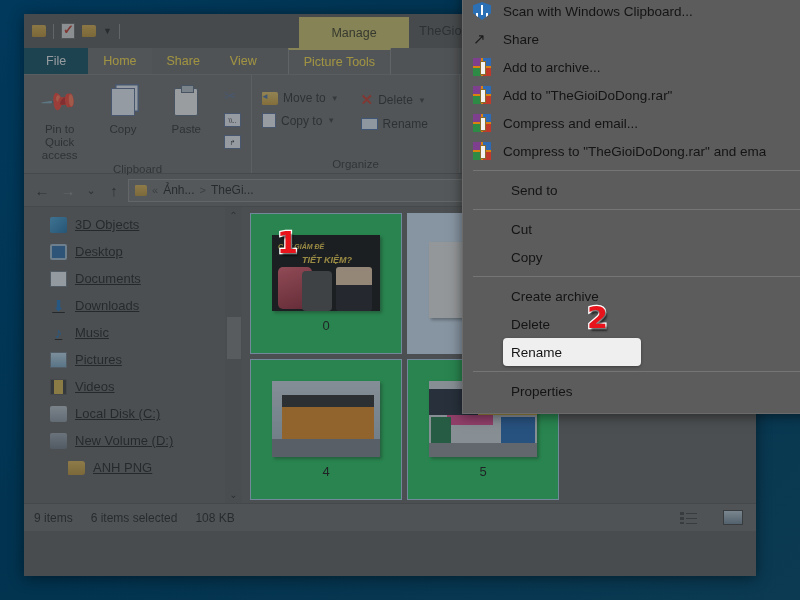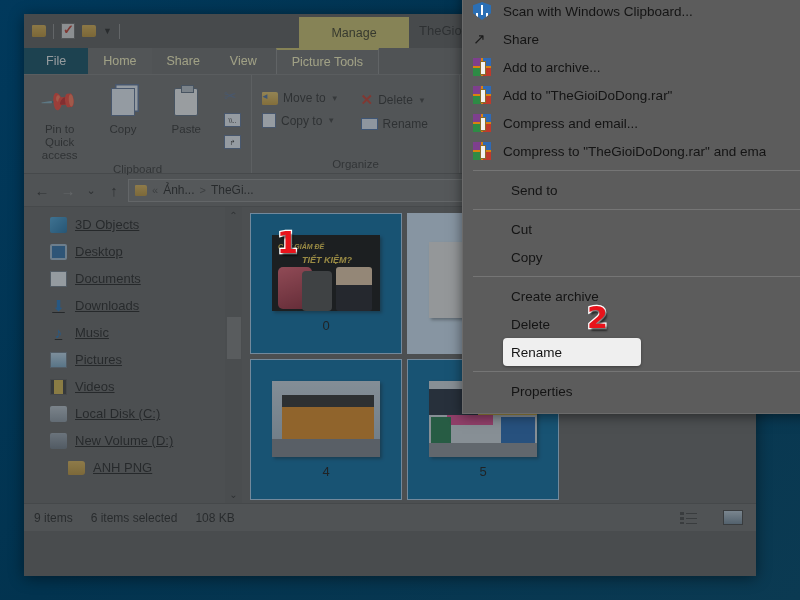--- a/index.html
+++ b/index.html
@@ -59,27 +59,27 @@
   }
 
   
   .tabstrip {
     height: 27px; background: #6a6a6a;
     display: flex; align-items: stretch; position: relative;
     border-bottom: 1px solid #7d7d7d;
   }
   .tab {
     padding: 0 15px; display: flex; align-items: center;
-    font-size: 12.5px; color: #fef9c3; cursor: default;
+    font-size: 12.5px; color: #fde047; cursor: default;
   }
   .tab.file { background: #0c4a60; color: #e9eef0; padding: 0 22px; }
   .tab.active { background: #6e6e6e; }
   .tab.ctx { background: #6e6e6e; border-top: 2px solid #cdc26b;
              border-left: 1px solid #8a8a8a; border-right: 1px solid #8a8a8a;
-             margin-left: 4px; }
+             margin-left: 16px; }
 
   
   .ribbon {
     height: 99px; background: #6e6e6e;
     display: flex; position: relative;
     border-bottom: 1px solid #585858;
   }
   .rgroup {
     display: flex; flex-direction: column;
     border-right: 1px solid #818181; padding: 4px 6px 0 6px;
@@ -182,21 +182,21 @@
   }
   .sb-arrow { font-size: 10px; color: #2b2b2b; }
   .sb-thumb { position:absolute; right:1px; top:110px; width:14px; height:42px; background:#7b7b7b; }
 
   .gridpane {
     flex: 1; background: #636363; position: relative;
     display: flex; flex-wrap: wrap; align-content: flex-start;
     padding: 6px 6px 0 8px; gap: 5px;
   }
   .cell {
-    width: 152px; height: 141px; background: #0369a1;
+    width: 152px; height: 141px; background: #22c55e;
     border: 1px solid #a8cdec;
     display: flex; flex-direction: column; align-items: center;
     justify-content: center; gap: 7px;
   }
   .cell.plain { background: #cfe4f7; border-color:#cfe4f7; }
   .thumb {
     width: 108px; height: 76px; background: #111;
     box-shadow: 2px 2px 3px rgba(0,0,0,.35);
     position: relative; overflow: hidden;
   }

